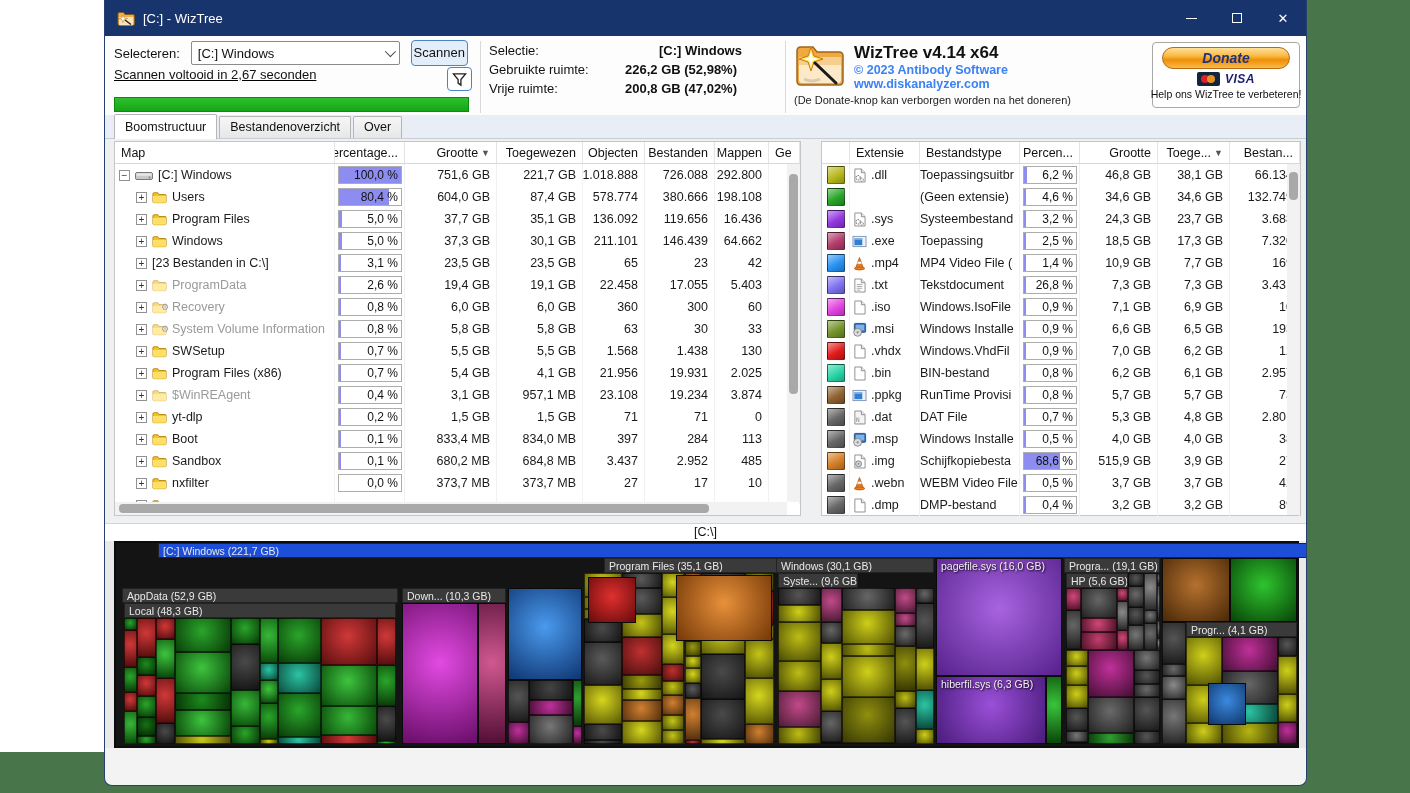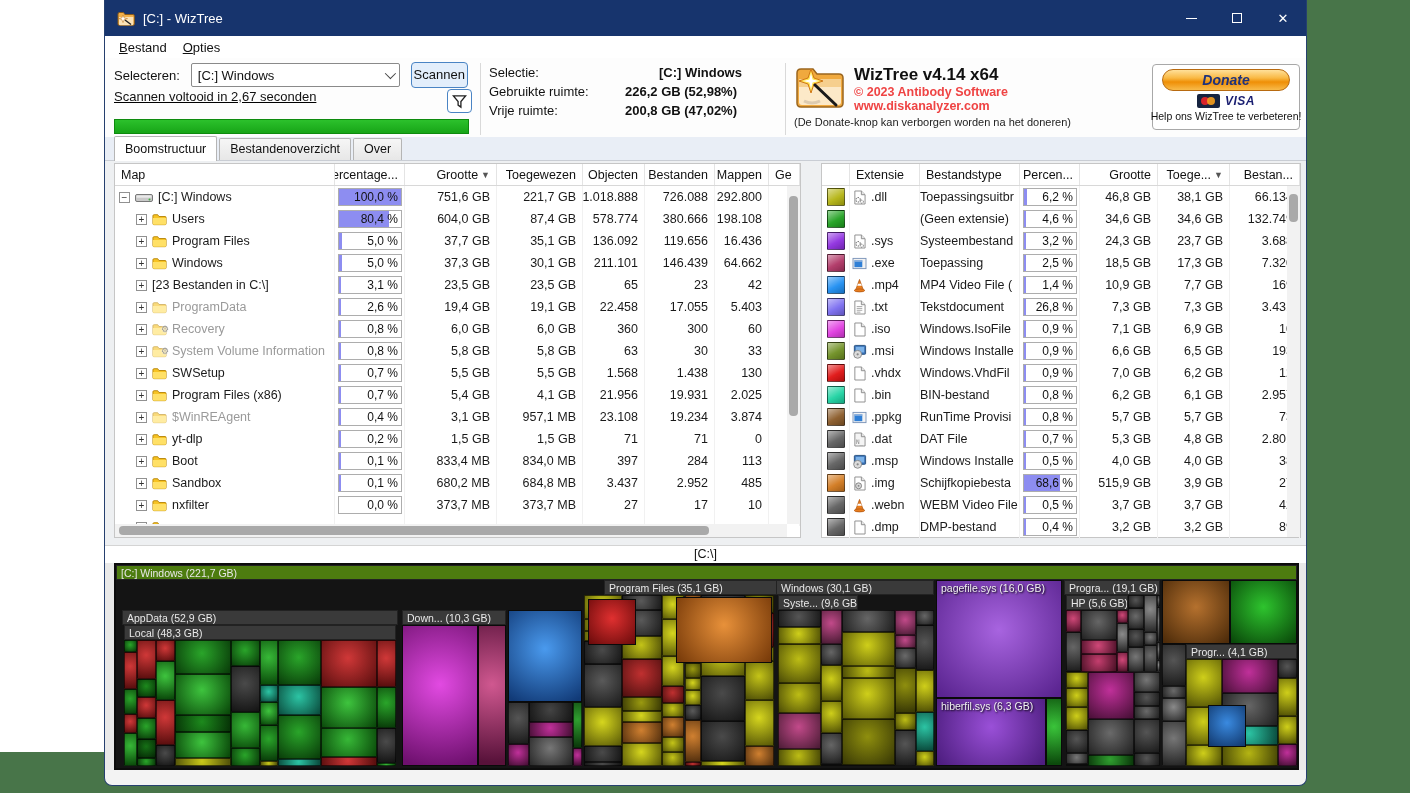--- a/index.html
+++ b/index.html
@@ -46,21 +46,21 @@
   .tb-info { width:288px; flex:none; padding-top:2px; }
   .inforow { display:flex; height:19px; align-items:center; }
   .inforow .il { width:136px; font-size:13px; color:#111; }
   .inforow .iv { font-size:13px; font-weight:bold; color:#111; white-space:nowrap; }
   .iv-sel { padding-left:34px; }
 
   .tb-about { flex:1; padding-top:4px; }
   .about-top { display:flex; }
   .logo { width:52px; height:46px; flex:none; margin-right:8px; }
   .about-text .at-title { font-size:17px; font-weight:bold; color:#111; }
-  .about-text .at-line { font-size:12.5px; font-weight:bold; color:#ef4444; }
+  .about-text .at-line { font-size:12.5px; font-weight:bold; color:#3b82f6; }
   .about-note { font-size:11px; color:#222; margin-top:3px; }
 
   .donate-box { flex:none; width:148px; border:1px solid #a8a8a8; border-radius:4px; background:#fff;
     margin:3px 2px 0 6px; height:66px; padding:4px 5px; display:flex; flex-direction:column; align-items:center; }
   .donate-pill { width:128px; height:22px; border:1px solid #b86a10; border-radius:11px;
     background:linear-gradient(#ffe09a,#f9b944 40%,#ef8f06 60%,#f8bb4a);
     color:#20337a; font-weight:bold; font-style:italic; font-size:14px; text-align:center; line-height:20px; }
   .cards { display:flex; align-items:center; gap:5px; margin-top:2px; height:15px; }
   .mc { width:23px; height:14px; background:#16233f; border-radius:2px; position:relative; }
   .mc i { position:absolute; top:3px; width:8px; height:8px; border-radius:50%; }
@@ -113,21 +113,21 @@
   .hscroll { position:absolute; left:0; right:13px; bottom:0; height:13px; background:#f2f2f2; }
   .hscroll .thumb { position:absolute; top:2px; height:9px; background:#a9a9a9; border-radius:4px; }
 
   
   .caption { height:18px; background:#fff; border-top:1px solid #d4d4d4; text-align:center; font-size:12.5px; color:#111; line-height:17px; }
   .tm-wrap { height:207px; padding:0 9px; background:#e9e9e9; }
   .tm { position:relative; width:1185px; height:207px; background:#141414; border:2px solid #0c0c0c; }
   .tm-inner { position:absolute; left:0; top:0; width:1181px; height:203px; }
   .strip { position:absolute; height:15px; background:#3a3a3a; color:#e8e8e8; font-size:10.5px;
     line-height:15px; padding-left:4px; white-space:nowrap; overflow:hidden; border:1px solid #222; }
-  .strip-root { background:#4d7c0f; }
+  .strip-root { background:#1d4ed8;margin-left:42px; }
   .cushion { position:absolute; border:1px solid #0a0a0a; }
   .cushion .clabel { position:absolute; left:4px; top:1px; font-size:10.5px; color:#f0f0f0; text-shadow:1px 1px 2px #000; white-space:nowrap; }
   .mosaic { position:absolute; overflow:hidden; background:#1d1d1d; }
   .mtile { position:absolute; border:1px solid rgba(0,0,0,.6); }
   .botpad { height:14px; }
 </style>
 </head>
 <body>
 
 <div class="desktop">
@@ -149,24 +149,20 @@
         <div class="wc">
             <span class="min-glyph"></span>
           </div>
         <div class="wc">
             <span class="max-glyph"></span>
           </div>
         <div class="wc">✕</div>
       </div>
     </div>
 
-    <div class="menubar">
-      <span class="menu-item">Bestand</span>
-      <span class="menu-item">Opties</span>
-    </div>
 
     <div class="toolbar">
       <div class="tb-left">
         <div class="row1">
           <span class="lbl">Selecteren:</span>
           <div class="combo">
             <span>[C:] Windows</span>
             <span class="chev"></span>
           </div>
           <div class="btn-scan">Scannen</div>

